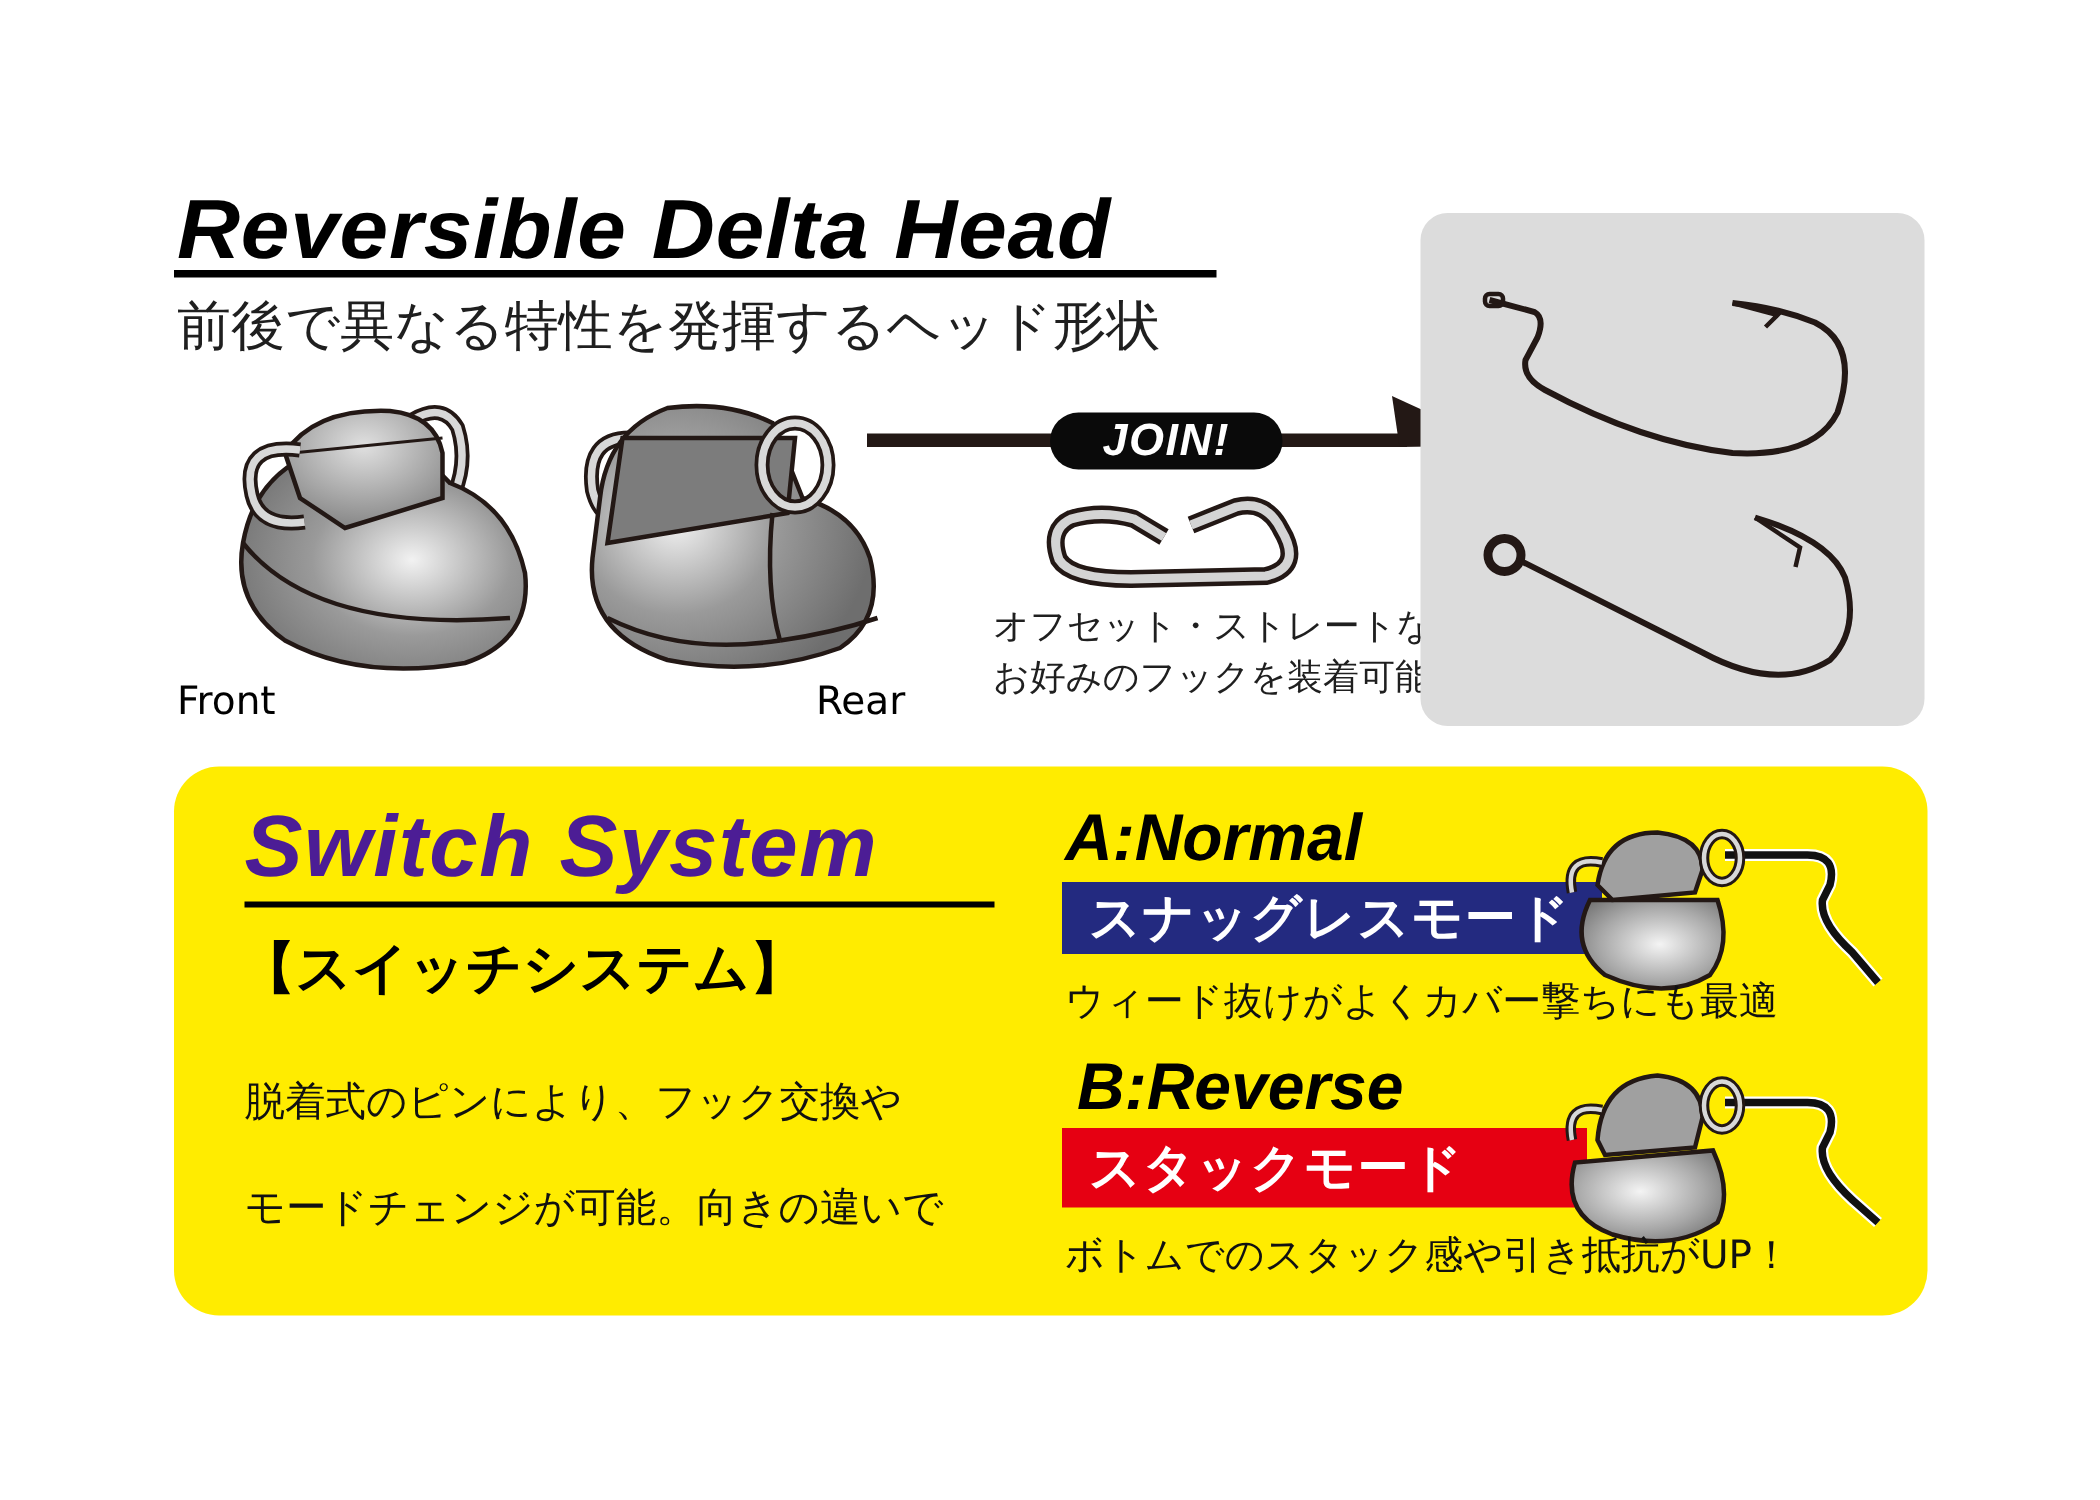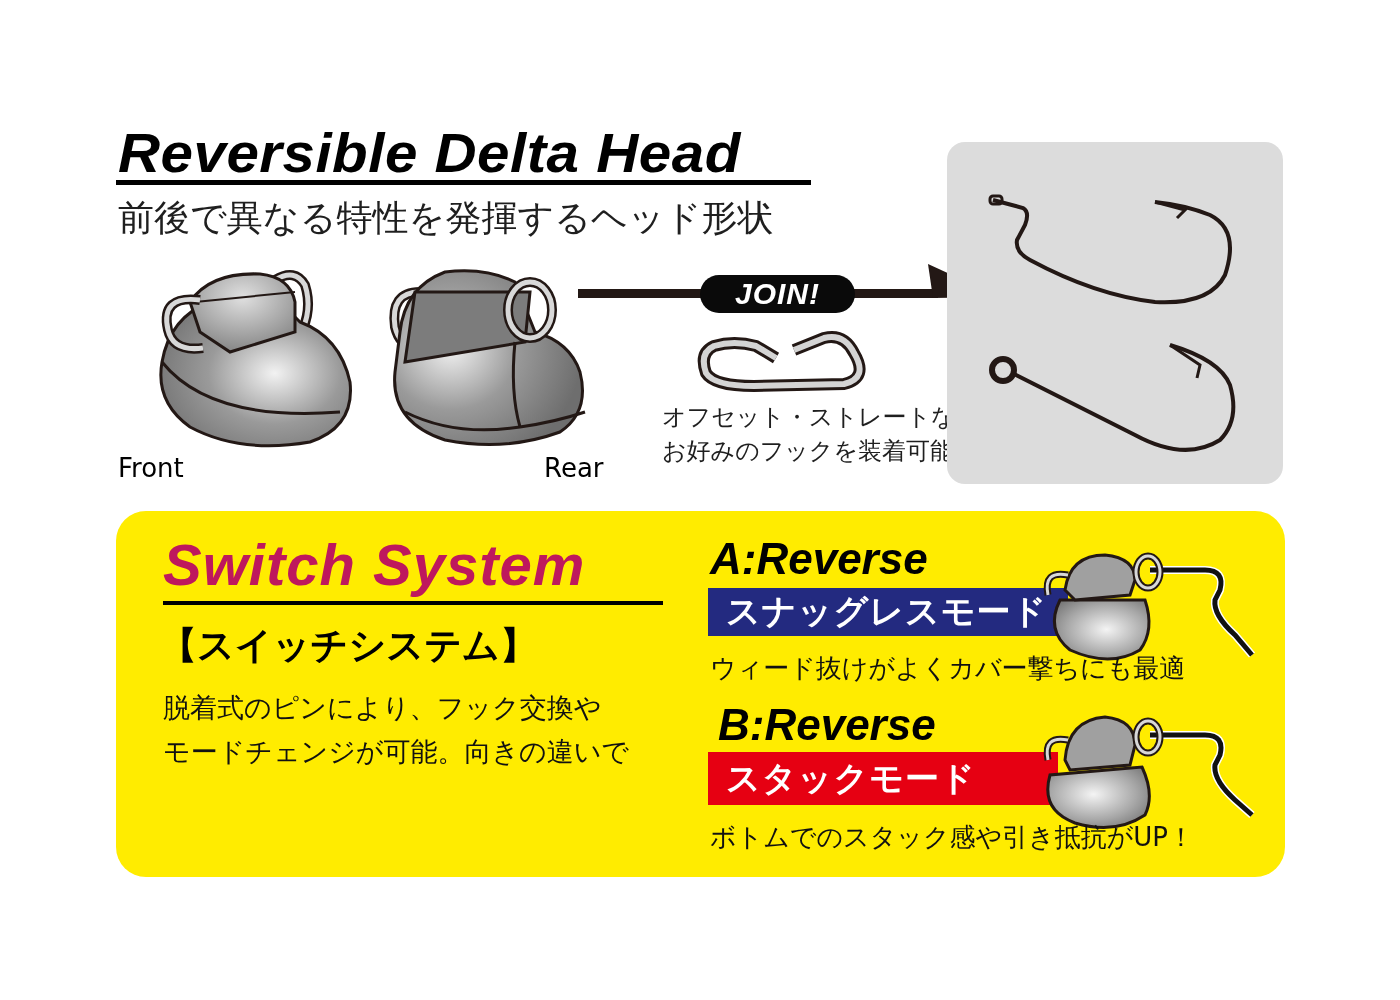--- a/index.html
+++ b/index.html
@@ -27,26 +27,26 @@
       left: 700px; top: 275px; width: 155px; height: 38px; background: #0a0a0a; border-radius: 20px;
       display: flex; align-items: center; justify-content: center;
       color: #fff; font-family: "Liberation Sans", sans-serif; font-weight: bold; font-style: italic; font-size: 30px; letter-spacing: 1px;
     }
     .join-caption { left: 662px; top: 400px; font-size: 24px; line-height: 34px; color: #1f1f1f; white-space: nowrap; }
 
     
     .yellow-panel { left: 116px; top: 511px; width: 1169px; height: 366px; background: #ffec00; border-radius: 30px; }
     .switch-title {
       left: 163px; top: 530px; font-family: "Liberation Sans", sans-serif; font-weight: bold; font-style: italic;
-      font-size: 58px; line-height: 70px; color: #be185d; white-space: nowrap; letter-spacing: 1px;
+      font-size: 58px; line-height: 70px; color: #4c1d95; white-space: nowrap; letter-spacing: 1px;
     }
     .switch-rule { left: 163px; top: 601px; width: 500px; height: 4px; background: #000; }
     .switch-jp { left: 160px; top: 622px; font-size: 37px; font-weight: bold; color: #000; line-height: 48px; white-space: nowrap; }
     .switch-body { left: 163px; top: 686px; font-size: 27px; line-height: 44px; color: #111; white-space: nowrap; }
-    .switch-body div { height: 44px; }
+    .switch-body div { height: 44px; margin-top: 27px; }
 
     .mode-heading {
       font-family: "Liberation Sans", sans-serif; font-weight: bold; font-style: italic; font-size: 44px; color: #000;
       line-height: 50px; white-space: nowrap;
     }
     .banner {
       display: flex; align-items: center; padding-left: 18px; box-sizing: border-box;
       color: #fff; font-weight: bold; font-size: 34px; white-space: nowrap; letter-spacing: 1px;
     }
     .banner.blue { left: 708px; top: 588px; width: 360px; height: 48px; background: #232a80; }
@@ -146,21 +146,21 @@
 
 <div class="abs yellow-panel"></div>
 <div class="abs switch-title">Switch System</div>
 <div class="abs switch-rule"></div>
 <div class="abs switch-jp">【スイッチシステム】</div>
 <div class="abs switch-body">
   <div>脱着式のピンにより、フック交換や</div>
   <div>モードチェンジが可能。向きの違いで</div>
 </div>
 
-<div class="abs mode-heading" style="left:710px; top:534px;">A:Reverse</div>
+<div class="abs mode-heading" style="left:710px; top:534px;">A:Normal</div>
 <div class="abs banner blue">スナッグレスモード</div>
 <div class="abs" style="left:1030px; top:540px;">
   <svg width="230" height="130" viewBox="0 0 230 130">
     <defs>
       <radialGradient id="gA" cx="0.55" cy="0.5" r="0.7">
         <stop offset="0" stop-color="#f4f4f4"></stop>
         <stop offset="0.6" stop-color="#a8a8a8"></stop>
         <stop offset="1" stop-color="#707070"></stop>
       </radialGradient>
     </defs>

